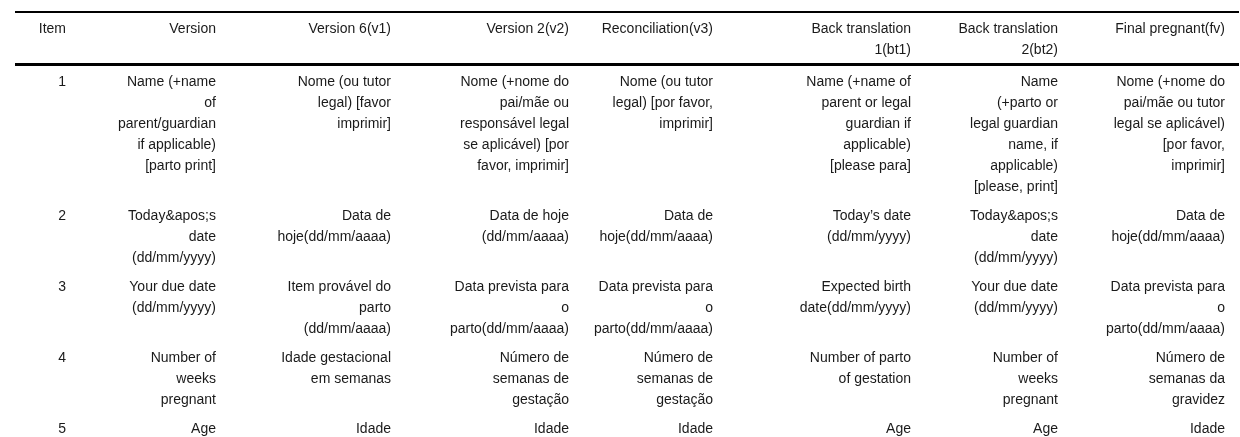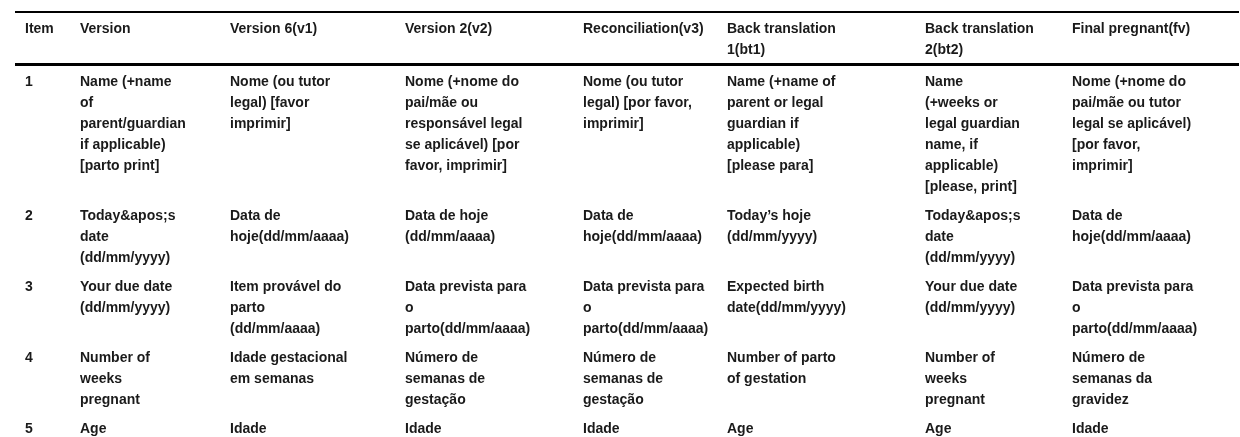--- a/index.html
+++ b/index.html
@@ -24,23 +24,23 @@
     width: 1224px;
     border-top: 2px solid #000;
     border-bottom: 2px solid #000;
     font-size: 14px;
     line-height: 21px;
   }
   table.translation-table thead tr {
     border-bottom: 3px solid #000;
   }
   th, td {
-    text-align: left;
+    text-align: right;
     vertical-align: top;
-    font-weight: bold;
+    font-weight: normal;
     padding: 5px 14px 3px 0;
     white-space: pre-line;      
     overflow: hidden;
   }
   th.col-item, td.col-item {
     padding-left: 10px;
   }
   col.c-item { width: 65px; }
   col.c-original { width: 150px; }
   col.c-v1 { width: 175px; }
@@ -97,21 +97,21 @@
 favor, imprimir]</td>
         <td>Nome (ou tutor
 legal) [por favor,
 imprimir]</td>
         <td>Name (+name of
 parent or legal
 guardian if
 applicable)
 [please para]</td>
         <td>Name
-(+weeks or
+(+parto or
 legal guardian
 name, if
 applicable)
 [please, print]</td>
         <td>Nome (+nome do
 pai/mãe ou tutor
 legal se aplicável)
 [por favor,
 imprimir]</td>
       </tr>
@@ -119,21 +119,21 @@
         <td class="col-item">2</td>
         <td>Today&amp;apos;s
 date
 (dd/mm/yyyy)</td>
         <td>Data de
 hoje(dd/mm/aaaa)</td>
         <td>Data de hoje
 (dd/mm/aaaa)</td>
         <td>Data de
 hoje(dd/mm/aaaa)</td>
-        <td>Today’s hoje
+        <td>Today’s date
 (dd/mm/yyyy)</td>
         <td>Today&amp;apos;s
 date
 (dd/mm/yyyy)</td>
         <td>Data de
 hoje(dd/mm/aaaa)</td>
       </tr>
       <tr>
         <td class="col-item">3</td>
         <td>Your due date

